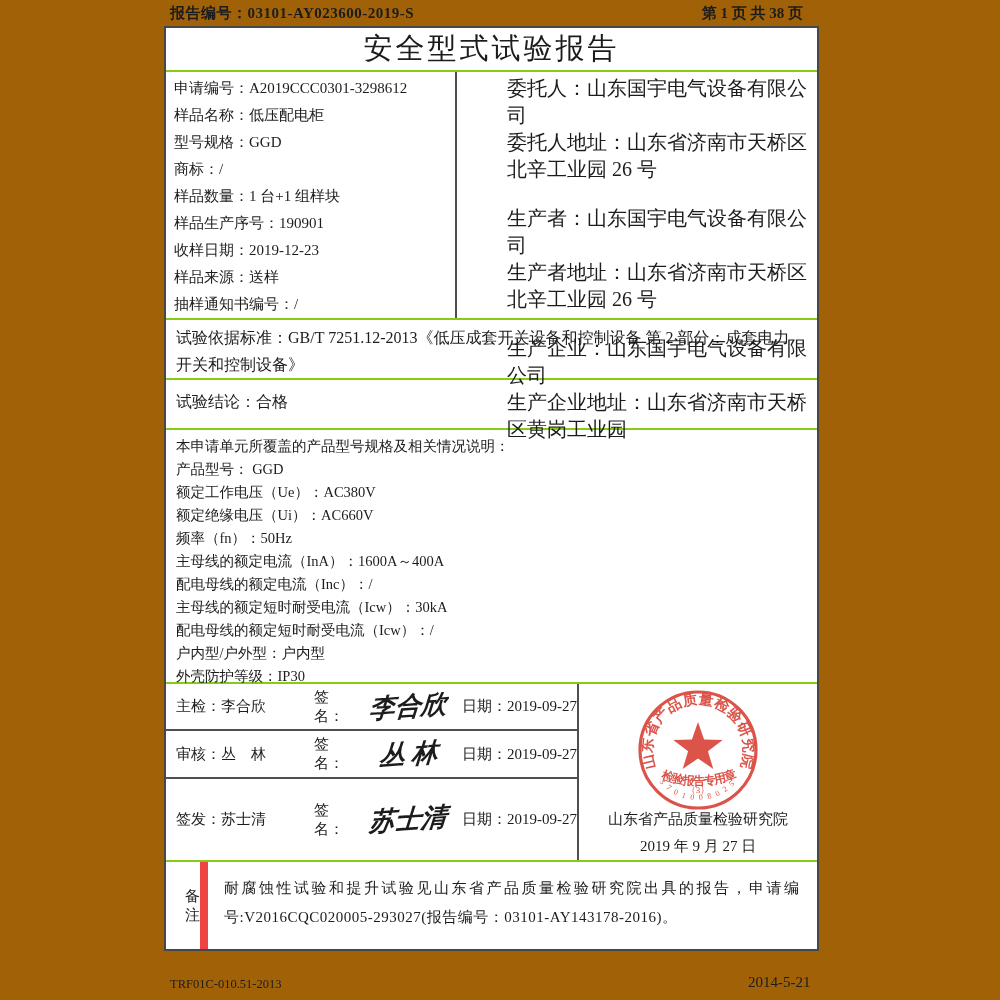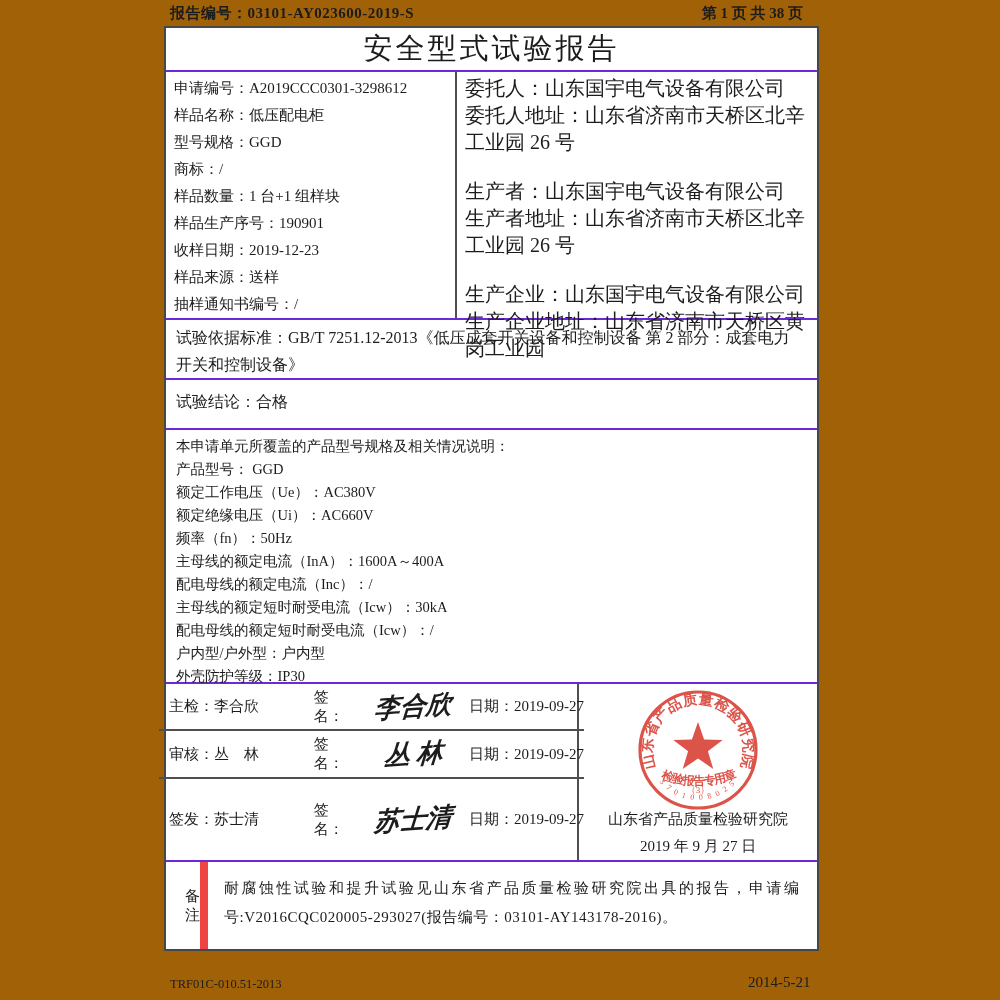--- a/index.html
+++ b/index.html
@@ -5,41 +5,41 @@
   * { margin:0; padding:0; box-sizing:border-box; }
   html,body { width:1000px; height:1000px; background:#fdfdfd; }
   body { font-family:"Liberation Serif","DejaVu Serif",serif; color:#1c1c1c; position:relative; }
   .page { position:absolute; inset:0; background:#a16207; }
 
   .hdr-left { position:absolute; left:170px; top:4px; font-size:15px; font-weight:700; letter-spacing:.5px; }
   .hdr-right { position:absolute; right:197px; top:4px; font-size:15px; font-weight:700; }
 
   .doc { position:absolute; left:164px; top:26px; width:655px; height:925px; border:2px solid #474747; background:#fff; }
 
-  .row { border-bottom:2px solid #6d28d9; }
+  .row { border-bottom:2px solid #84cc16; }
 
   .title-row { height:44px; display:flex; align-items:center; justify-content:center;
                font-size:29px; letter-spacing:3px; font-weight:500; }
 
-  .info-row { height:248px; display:flex; }
+  .info-row { height:248px; display:flex;gap:42px; }
   .info-left { width:291px; border-right:2px solid #4f4f4f; padding:3px 4px 0 8px; }
   .info-left .ln { line-height:27px; font-size:15px; white-space:nowrap; }
   .info-right { flex:1; padding:3px 6px 0 8px; }
   .grp { margin-bottom:22px; }
   .grp .ln { line-height:27px; font-size:20px; }
   .grp .indent { padding-left:95px; }
 
   .standard-row { height:60px; padding:4px 14px 0 10px; font-size:16px; line-height:27px; }
   .conclusion-row { height:50px; padding:12px 10px 0 10px; font-size:16px; }
 
   .specs-row { height:254px; padding:5px 10px 0 10px; }
   .specs-row .ln { line-height:23px; font-size:14.5px; }
 
   .sig-row { height:178px; display:flex; }
-  .sig-left { width:413px; border-right:2px solid #4f4f4f; display:flex; flex-direction:column;align-items:center; }
+  .sig-left { width:413px; border-right:2px solid #4f4f4f; display:flex; flex-direction:column; }
   .sig-line { display:flex; align-items:center; padding-left:10px; font-size:15px; }
   .sig-line.r1 { height:47px; border-bottom:2px solid #4f4f4f; }
   .sig-line.r2 { height:48px; border-bottom:2px solid #4f4f4f; }
   .sig-line.r3 { flex:1; }
   .sig-role { width:152px; }
   .sig-script { width:118px; text-align:center; }
   .script { display:inline-block; font-size:26px; font-weight:600; font-style:italic;
             transform:rotate(-4deg) skewX(-8deg); white-space:nowrap; }
   .sig-date { white-space:nowrap; }
 

